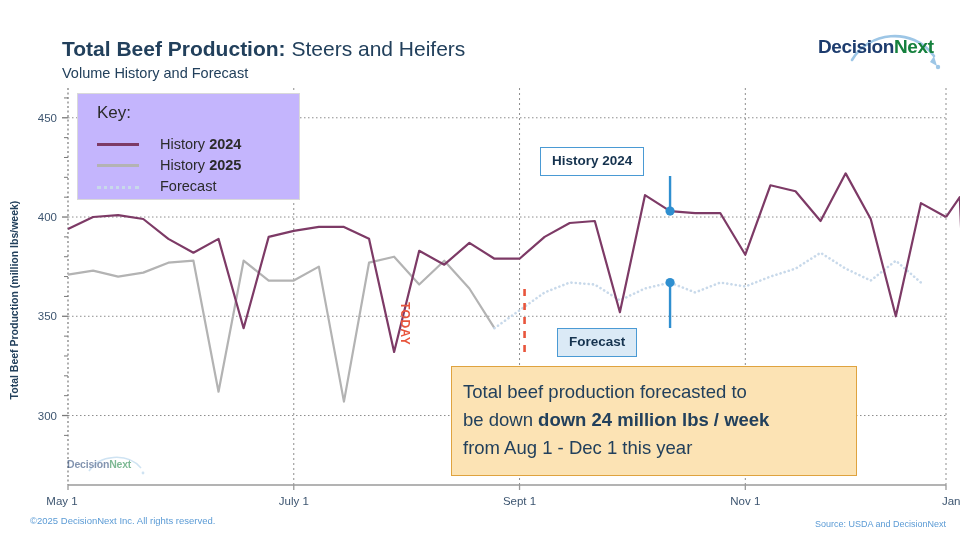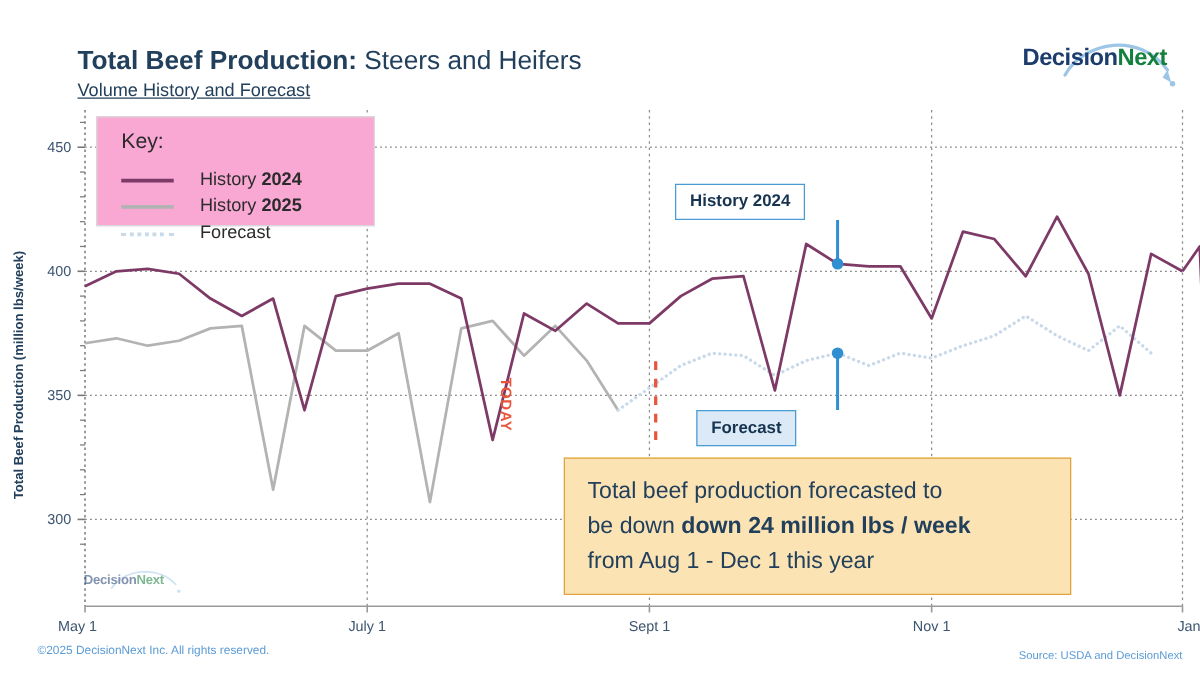--- a/index.html
+++ b/index.html
@@ -32,21 +32,20 @@
     white-space: nowrap;
   }
   .chart-title .t-bold { font-weight: bold; text-align: center; }
   .chart-title .t-norm { font-weight: normal; }
   .chart-subtitle {
     font-size: 14.5px;
     line-height: 20px;
     color: #22405c;
     margin-top: 1px;
     font-weight: normal;
-    text-decoration: underline;
   }
   
   .logo {
     position: absolute;
     right: 14px;
     top: 26px;
     width: 130px;
     height: 46px;
   }
   .logo-text {
@@ -82,22 +81,22 @@
     font-size: 10.5px;
     font-weight: bold;
     fill: #22405c;
   }
   
   .legend-box {
     position: absolute;
     left: 77px;
     top: 93px;
     width: 223px;
-    height: 88px;
-    background: #f9a8d4;
+    height: 107px;
+    background: #c4b5fd;
     border: 1px solid #d9d9d9;
     box-sizing: border-box;
   }
   .legend-title {
     position: absolute;
     left: 19px;
     top: 9px;
     font-size: 17px;
     color: #2b2b2b;
   }
@@ -179,21 +178,21 @@
   }
   
   .annotation {
     position: absolute;
     left: 451px;
     top: 366px;
     width: 406px;
     background: #fce3b4;
     border: 1.4px solid #dfa33f;
     box-sizing: border-box;
-    padding: 11px 16px 13px 18px;
+    padding: 11px 16px 13px 11px;
     font-size: 18.5px;
     line-height: 28px;
     color: #22405c;
   }
   .annotation b { font-weight: bold; text-align: center; }
   
   .footer-left {
     position: absolute;
     left: 30px;
     top: 515px;

